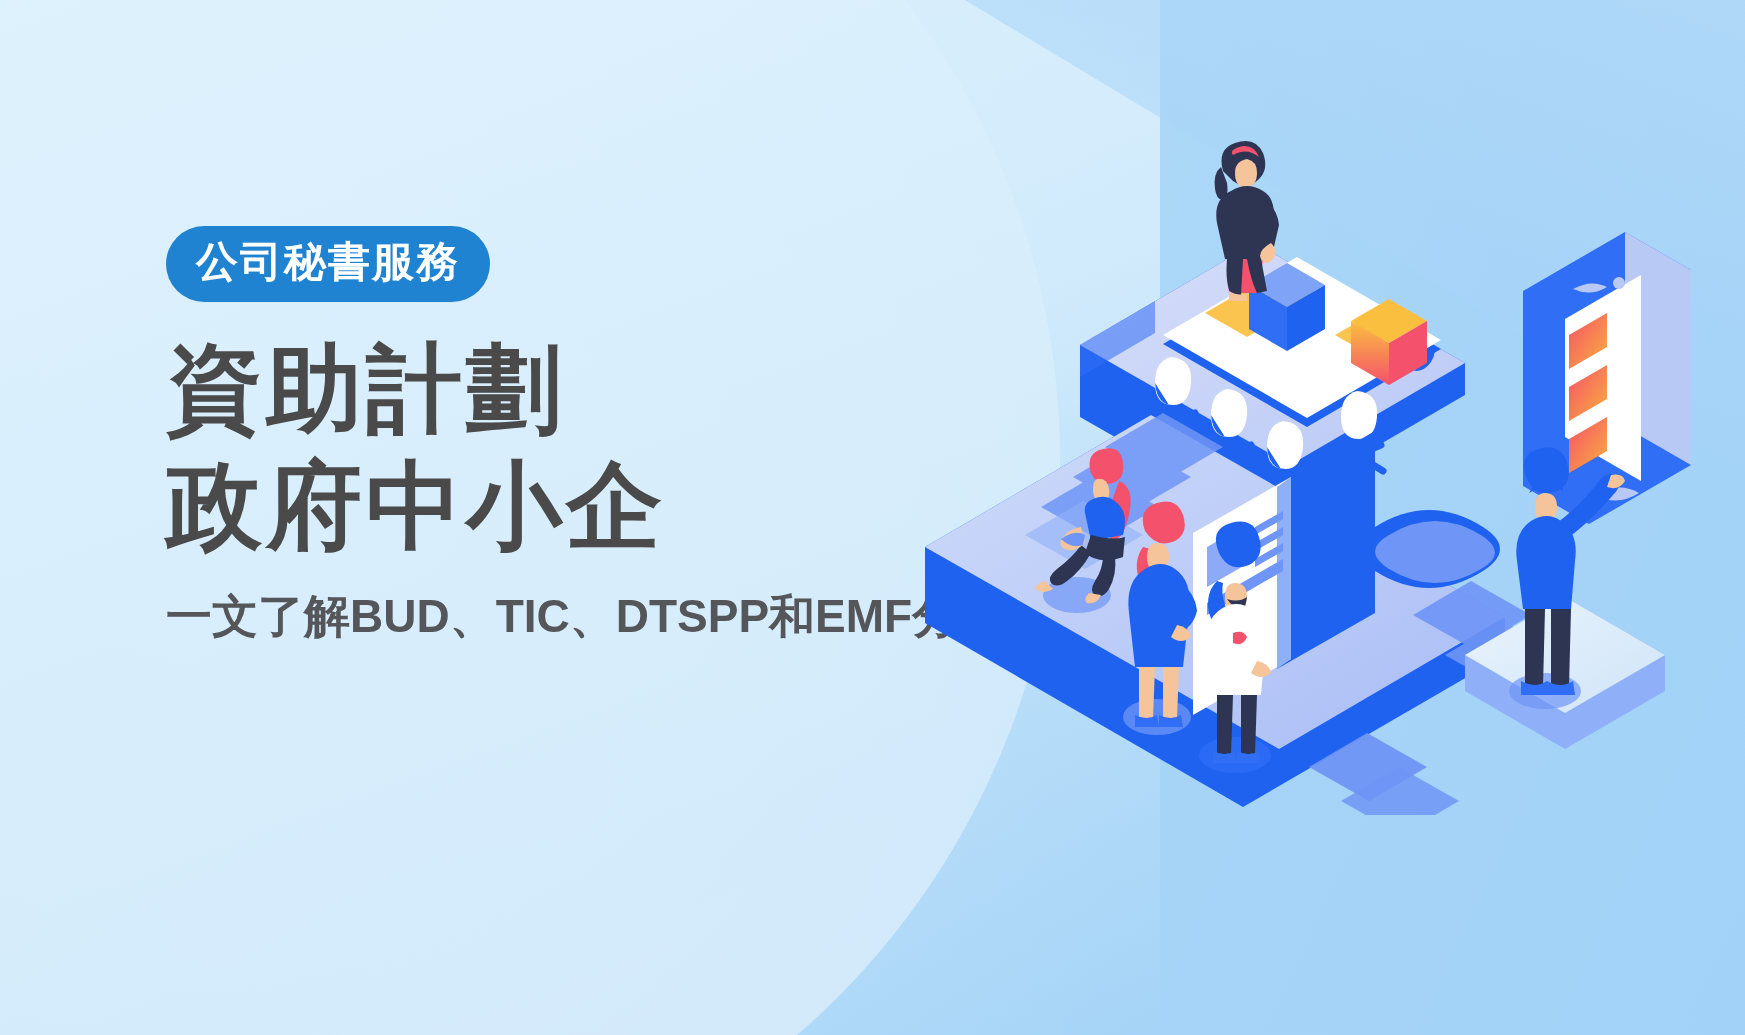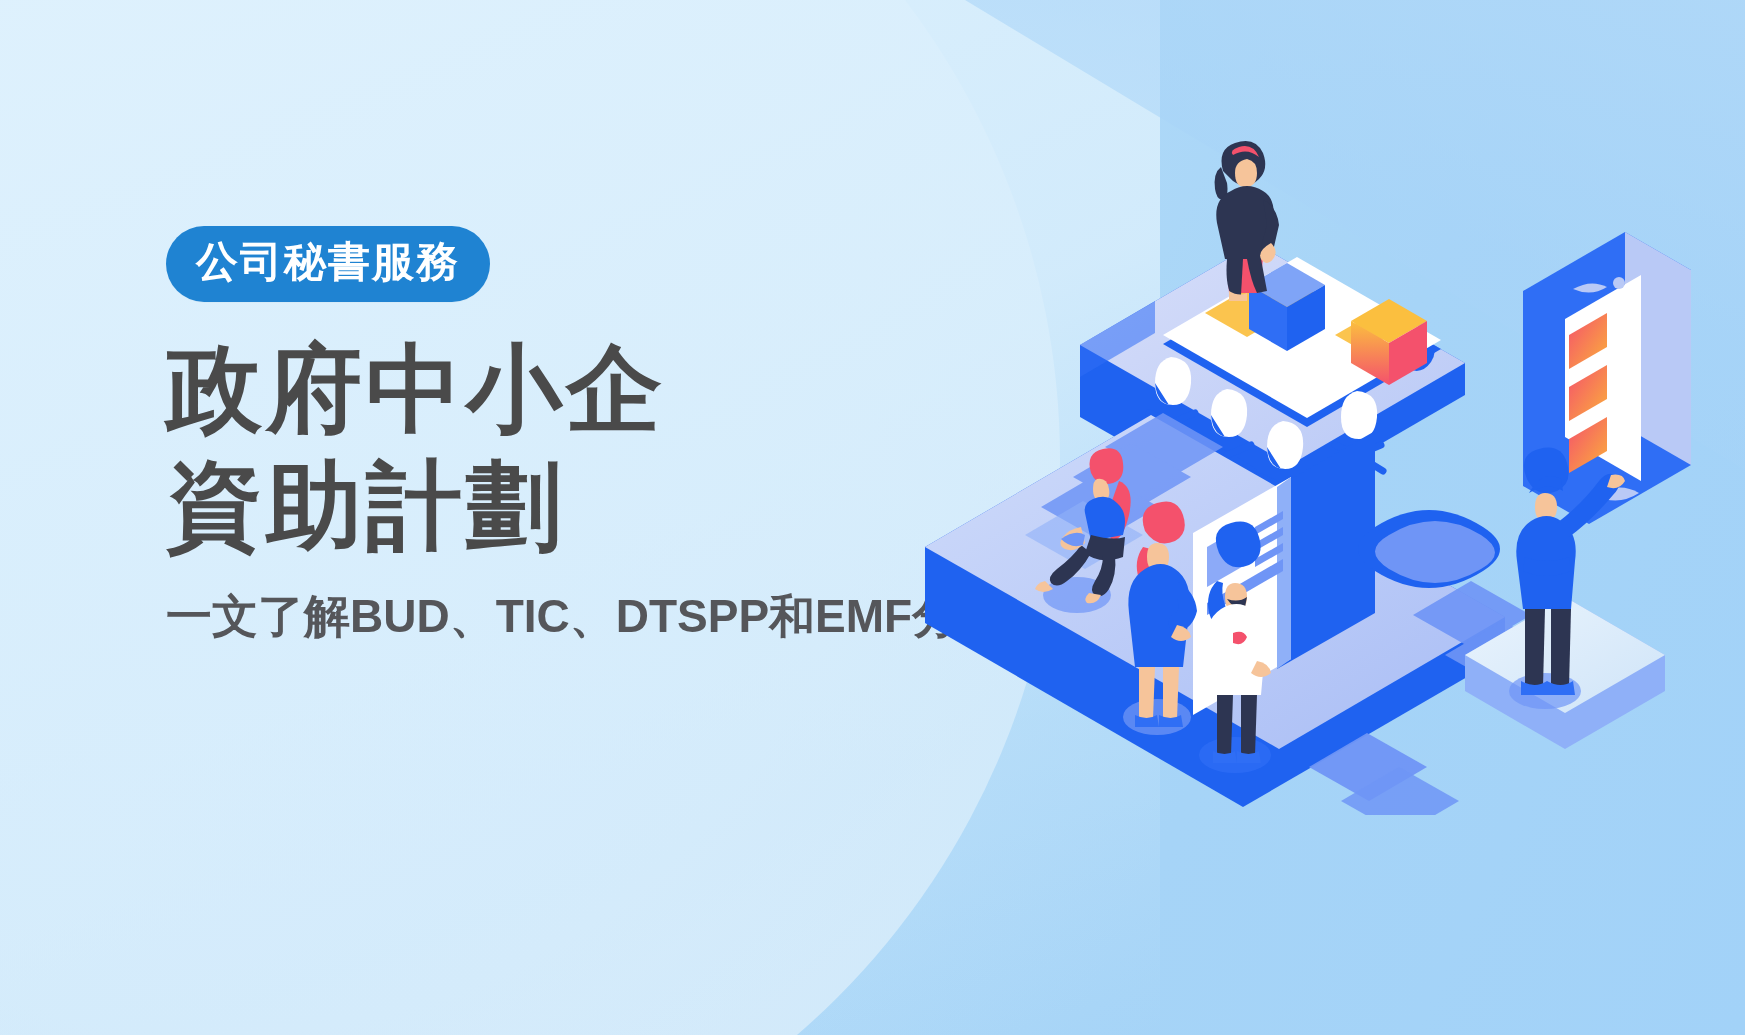--- a/index.html
+++ b/index.html
@@ -109,22 +109,22 @@
 
   <div class="bg-base"></div>
   <div class="bg-lightwash"></div>
   <div class="bg-softdiag"></div>
   <div class="bg-wedge"></div>
 
   <div class="text-col">
     <div class="badge">公司秘書服務</div>
 
     <div class="headline">
+      <span class="headline-line">資助計劃</span>
       <span class="headline-line">政府中小企</span>
-      <span class="headline-line">資助計劃</span>
     </div>
 
     <div class="subhead">一文了解BUD、TIC、DTSPP和EMF分別</div>
   </div>
 
   <div class="illus">
     <svg viewBox="0 0 790 720" xmlns="http://www.w3.org/2000/svg">
       <defs>
         <linearGradient id="gTop" x1="0" y1="0" x2="1" y2="1">
           <stop offset="0" stop-color="#d7def9"></stop>

